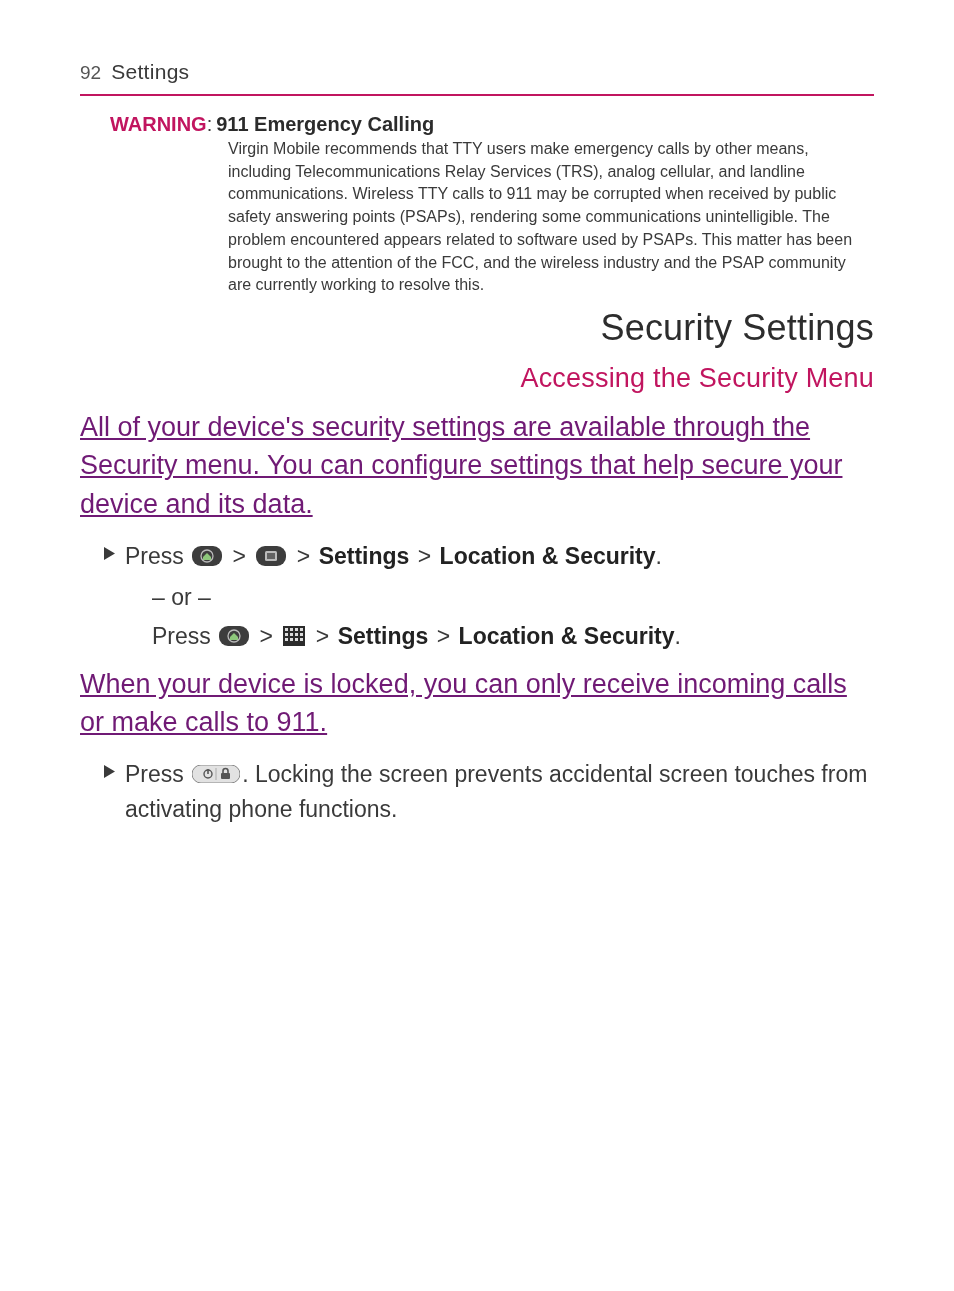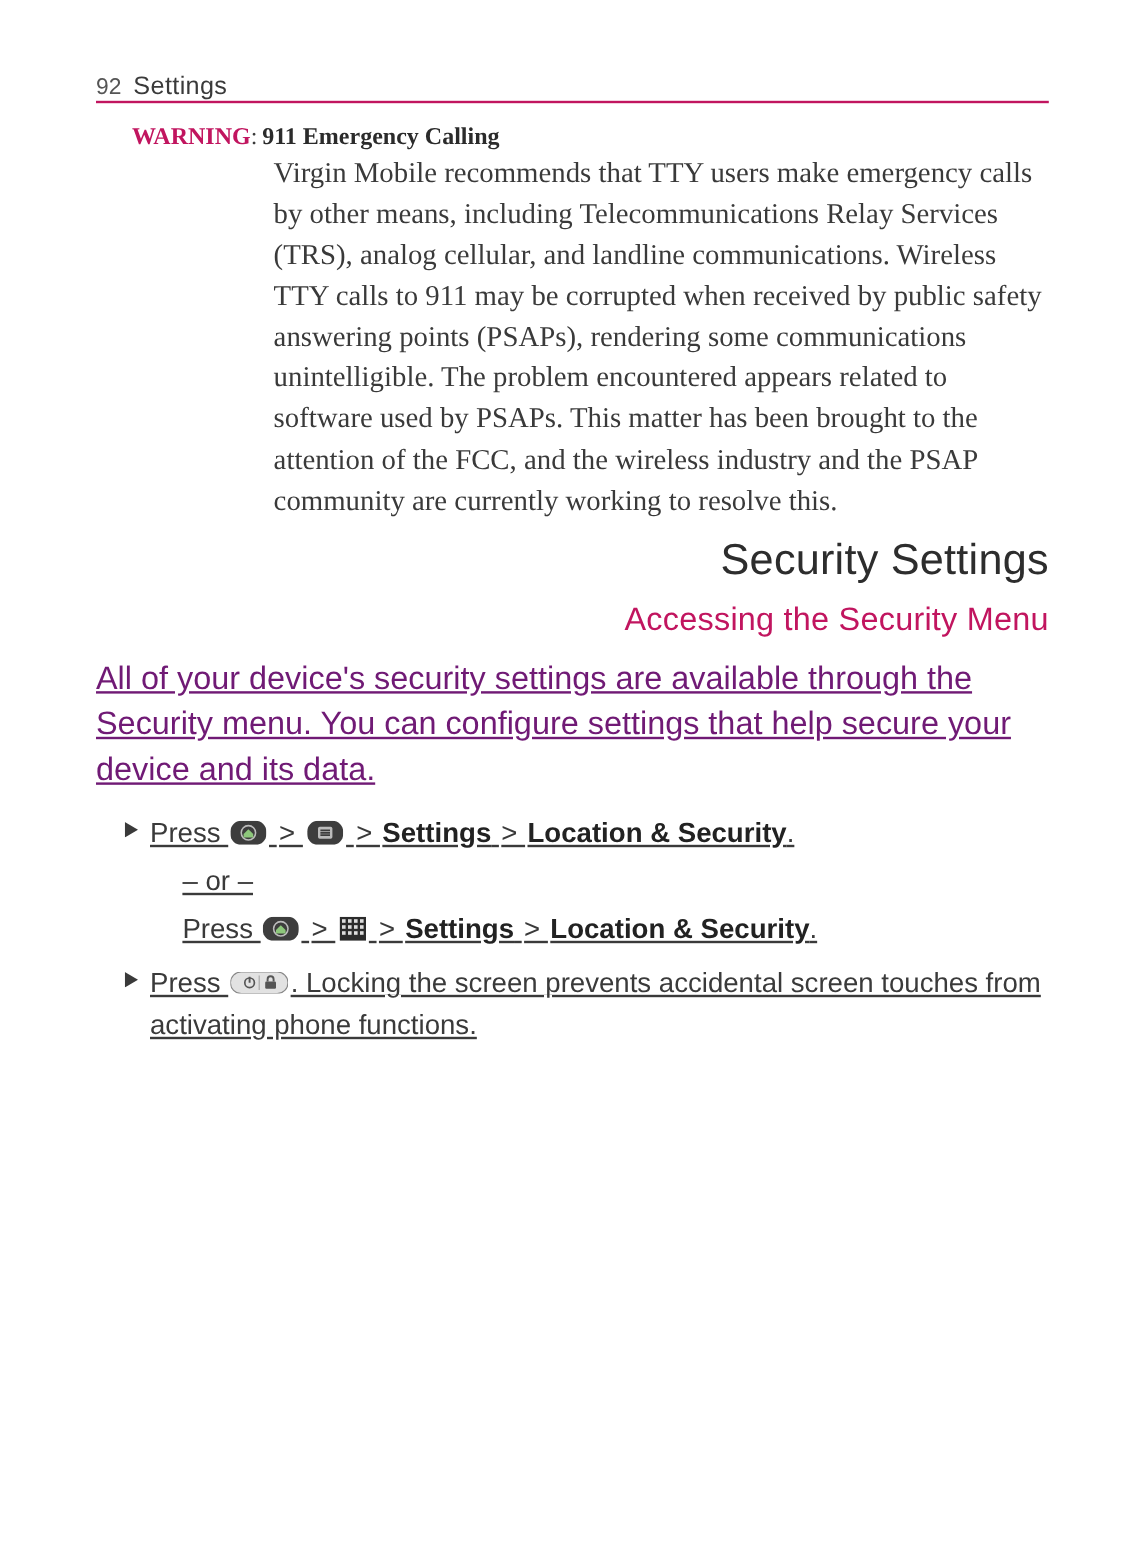--- a/index.html
+++ b/index.html
@@ -11,57 +11,56 @@
       position: relative;
       color: #3a3a3a;
     }
     .page {
       padding: 60px 80px 40px 80px;
     }
     .header {
       display: flex;
       align-items: baseline;
       gap: 10px;
-      padding-bottom: 0;
+      padding-bottom: 10px;
       border-bottom: 2px solid #c1155f;
       margin-bottom: 14px;
     }
     .page-number {
       font-size: 19px;
       color: #555;
     }
     .header-title {
       font-size: 21px;
       color: #3a3a3a;
       letter-spacing: 0.3px;
     }
     .warning-block {
       margin-left: 30px;
       font-size: 20px;
       line-height: 1.4;
-      font-family: Liberation Serif, serif;
     }
     .warning-line {
       display: flex;
       flex-wrap: wrap;
     }
     .warning-label {
       color: #c1155f;
       font-weight: bold;
     }
     .warning-subject {
       font-weight: bold;
       color: #2b2b2b;
       margin-left: 4px;
     }
     .warning-body {
       margin-left: 118px;
       margin-right: 4px;
       color: #3a3a3a;
-      font-size: 24px;
+      font-size: 16px;
       line-height: 1.42;
     }
     .h1 {
       font-size: 36px;
       color: #2d2d2d;
       margin: 10px 0 14px 0;
       font-weight: normal;
       letter-spacing: 0.2px;
       text-align: right;
     }
@@ -83,21 +82,20 @@
     .body-text {
       font-size: 27px;
       line-height: 1.42;
       color: #701a75;
       margin-bottom: 16px;
       text-decoration: underline;
     }
     .instruction-block {
       margin-left: 24px;
       margin-bottom: 10px;
-      text-decoration: underline;
     }
     .instruction-row {
       display: flex;
       align-items: flex-start;
       gap: 10px;
       font-size: 23px;
       line-height: 1.5;
       color: #3a3a3a;
       margin-bottom: 6px;
     }
@@ -214,20 +212,21 @@
       </span>
       <span class="gtsep"> &gt; </span>
       <span class="bold">Settings</span>
       <span class="gtsep"> &gt; </span>
       <span class="bold">Location &amp; Security</span><span>.</span>
     </div>
   </div>
 
 
 
+  <p class="body-text">When your device is locked, you can only receive incoming calls or make calls to 911.</p>
 
   <div class="instruction-block">
     <div class="instruction-row">
       <span class="triangle-marker">
         <svg width="11" height="13" viewBox="0 0 11 13">
             <polygon points="0,0 11,6.5 0,13" fill="#3a3a3a"></polygon>
           </svg>
       </span>
       <span class="instruction-content">
         <span>Press </span>

